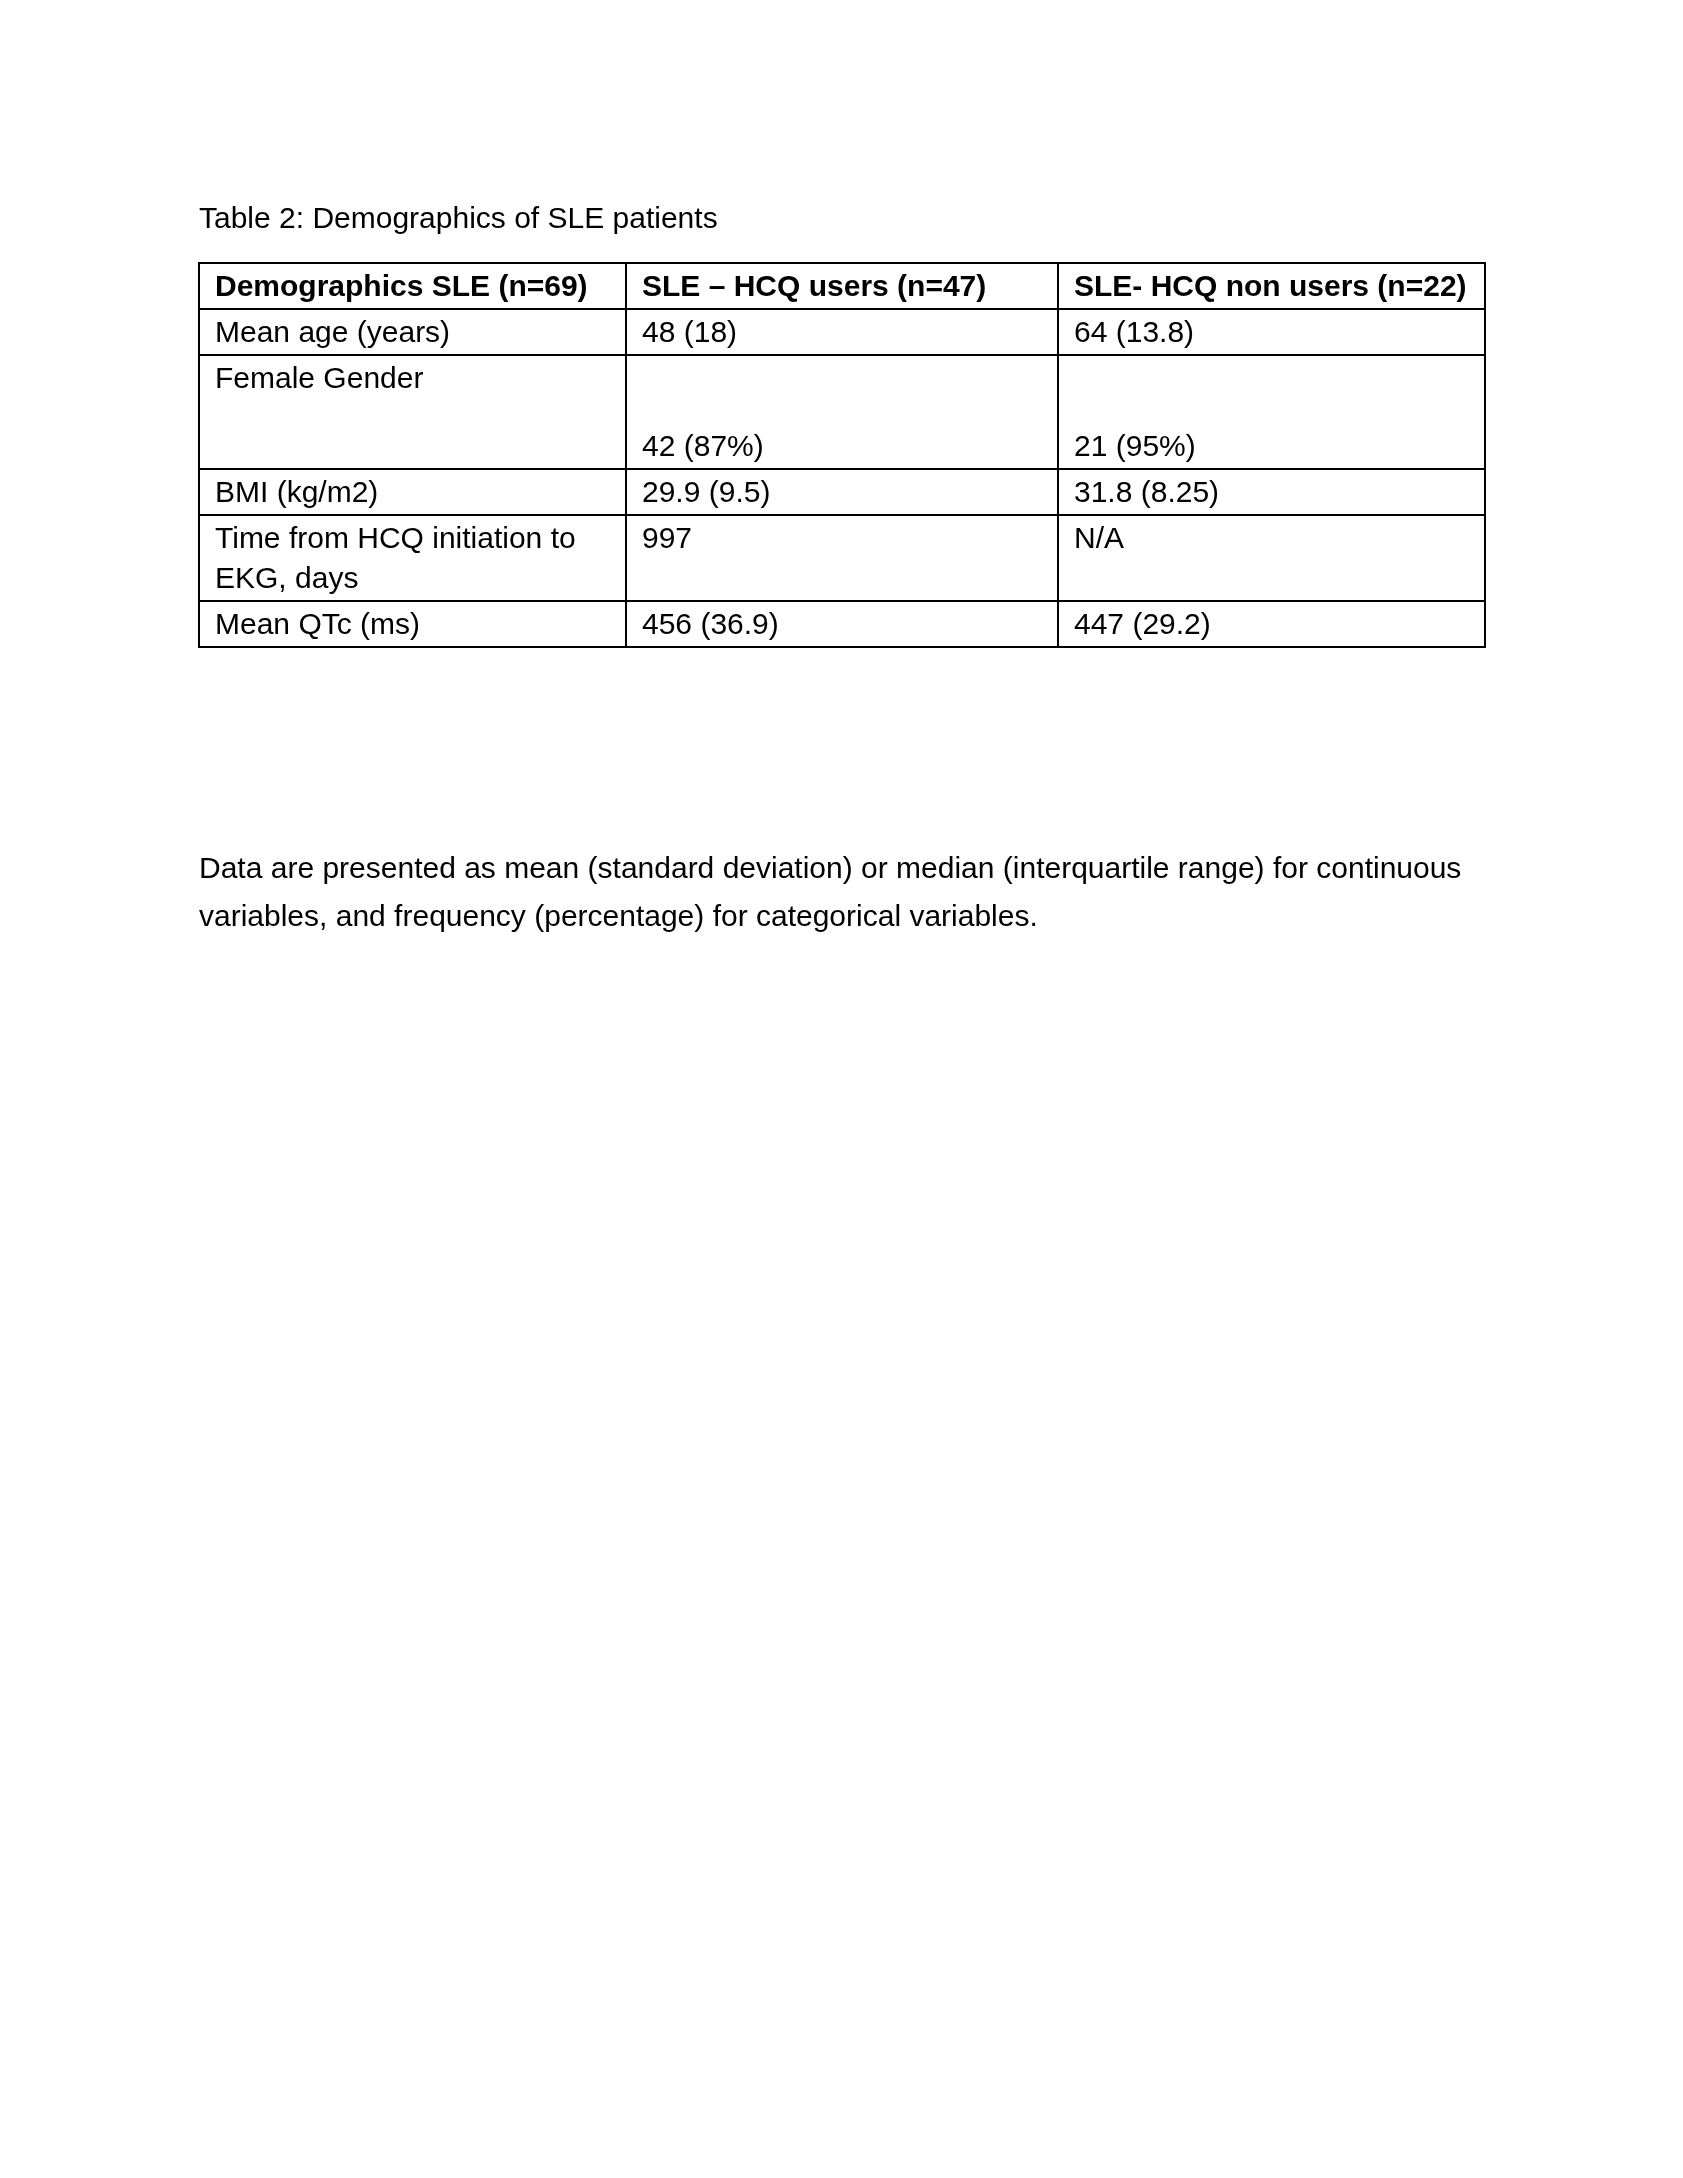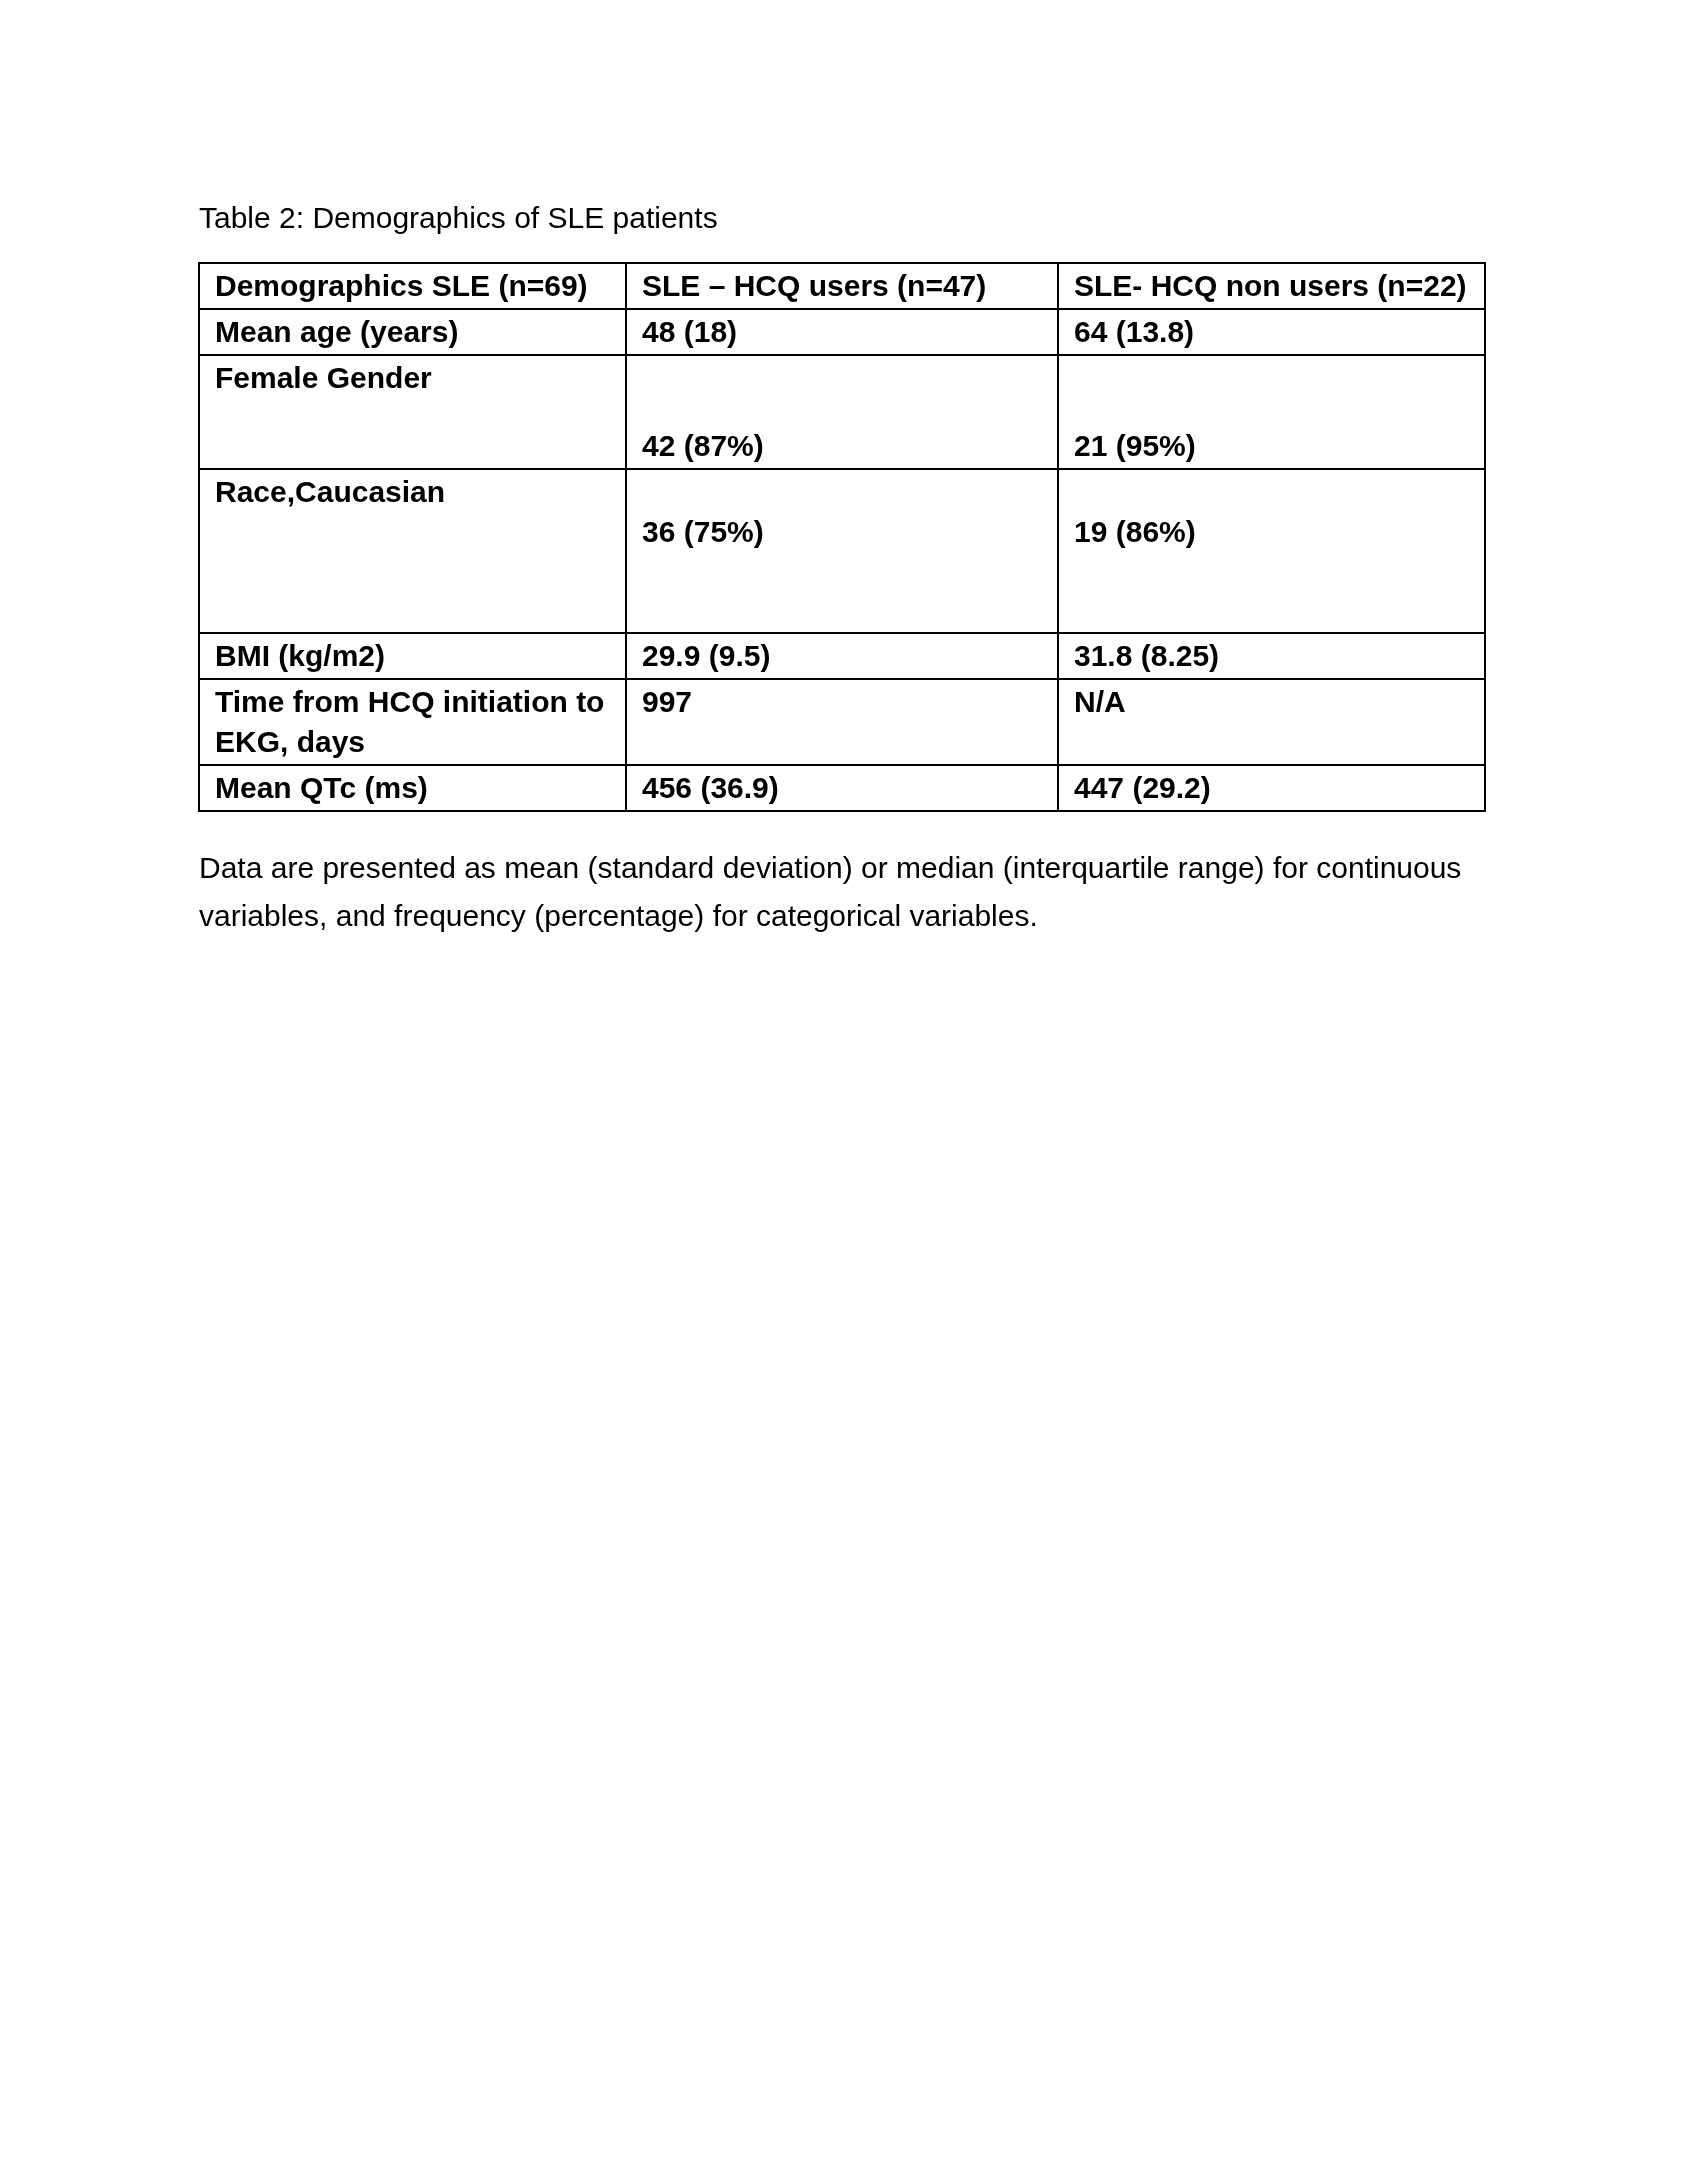--- a/index.html
+++ b/index.html
@@ -37,21 +37,21 @@
     table-layout: fixed;
     border: 2px solid #000000;
   }
   .demo-table th, .demo-table td {
     border: 2px solid #000000;
     vertical-align: top;
     text-align: left;
     padding: 2px 8px 2px 15px;
     font-size: 30px;
     line-height: 40px;
-    font-weight: 700;
+    font-weight: 400;
     overflow: hidden;
   }
   .demo-table th {
     font-weight: 700;
   }
   tr.row-header      { height: 42px; }
   tr.row-mean-age    { height: 44px; }
   tr.row-female      { height: 87px; }
   tr.row-race        { height: 164px; }
   tr.row-bmi         { height: 41px; }
@@ -95,25 +95,20 @@
       <tr class="row-mean-age">
         <td class="lbl">Mean age (years)</td>
         <td class="val">48 (18)</td>
         <td class="val">64 (13.8)</td>
       </tr>
       <tr class="row-female">
         <td class="lbl">Female Gender</td>
         <td class="val">42 (87%)</td>
         <td class="val">21 (95%)</td>
       </tr>
-      <tr class="row-race">
-        <td class="lbl">Race,Caucasian</td>
-        <td class="val">36 (75%)</td>
-        <td class="val">19 (86%)</td>
-      </tr>
       <tr class="row-bmi">
         <td class="lbl">BMI (kg/m2)</td>
         <td class="val">29.9 (9.5)</td>
         <td class="val">31.8 (8.25)</td>
       </tr>
       <tr class="row-time">
         <td class="lbl">Time from HCQ initiation to EKG, days</td>
         <td class="val">997</td>
         <td class="val">N/A</td>
       </tr>

